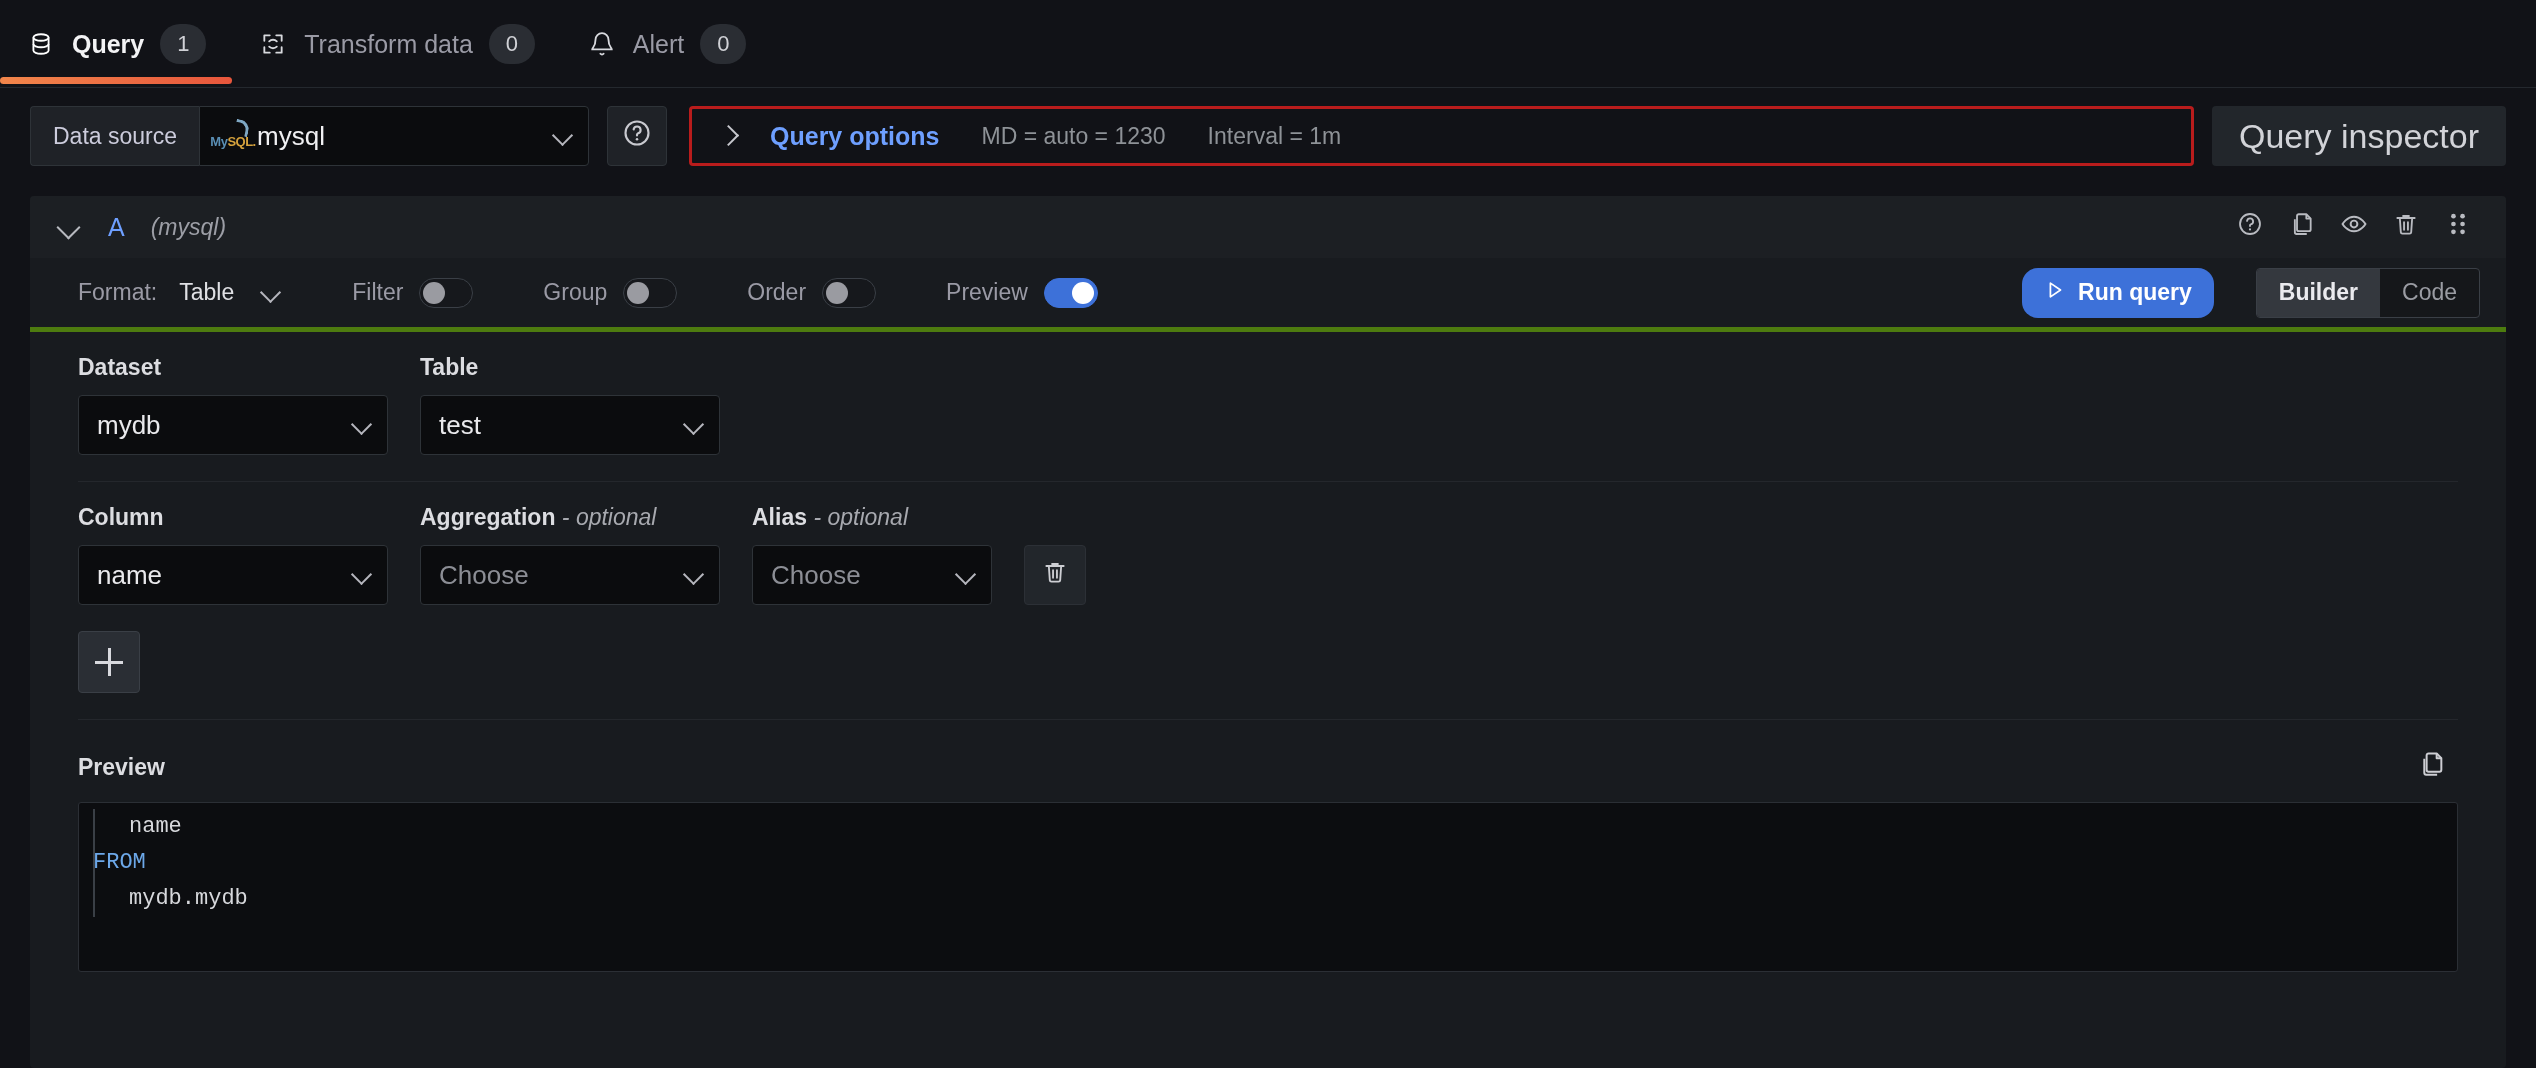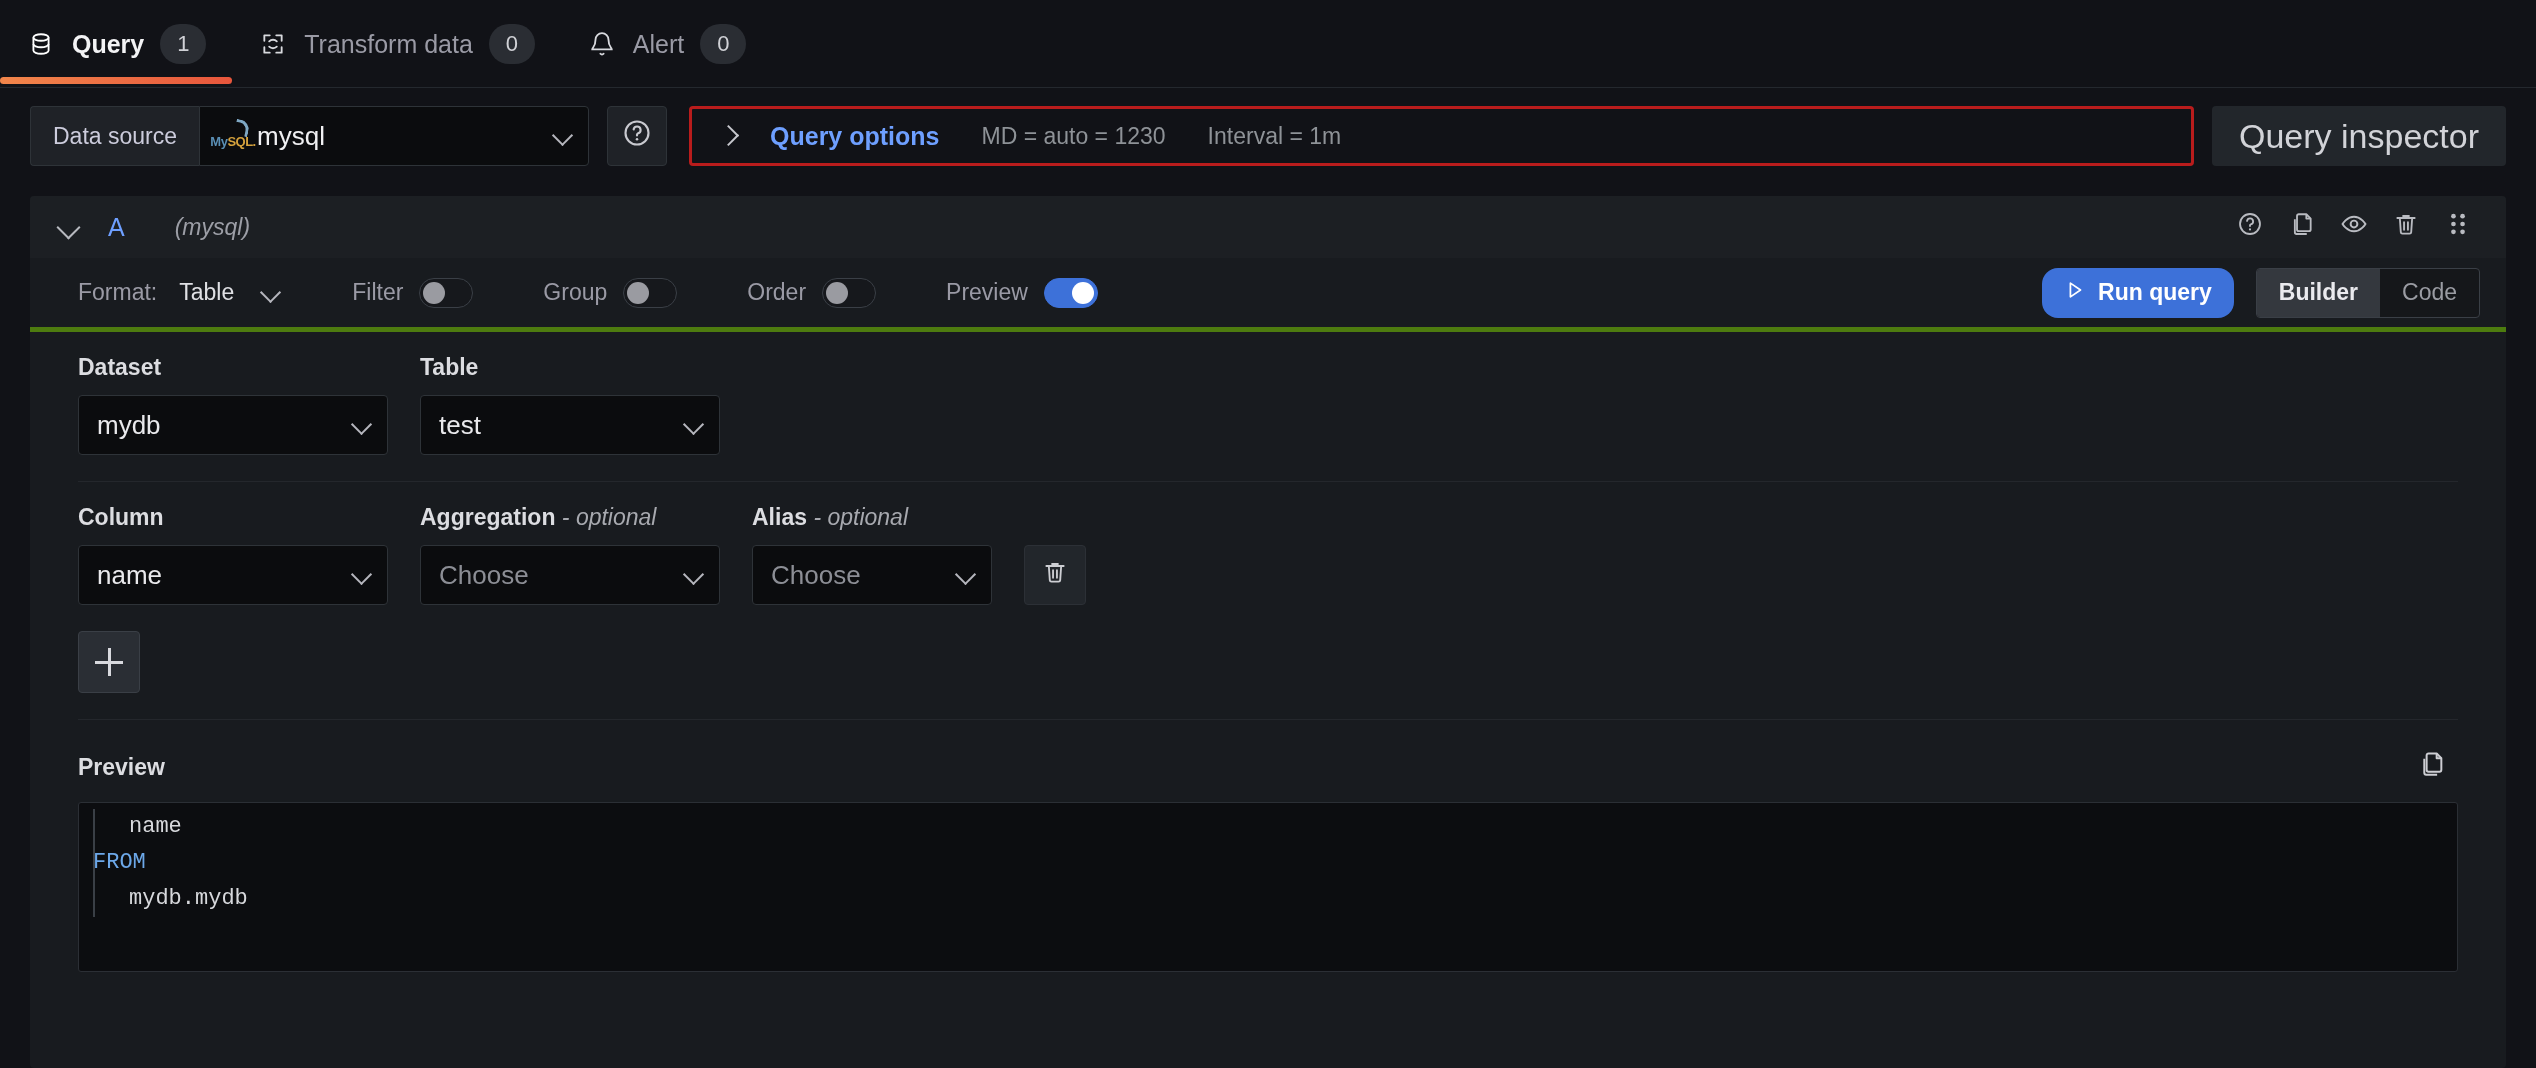--- a/index.html
+++ b/index.html
@@ -140,21 +140,21 @@
   }
   .qhead .caret-btn{
     width:32px;height:32px;position:relative;cursor:pointer;flex:0 0 32px;margin-right:22px;
   }
   .qhead .caret-btn::after{
     content:"";position:absolute;left:6px;top:8px;width:15px;height:15px;
     border-right:2.6px solid #b7b9bf;border-bottom:2.6px solid #b7b9bf;
     transform:rotate(45deg);
   }
   .qref{color:var(--blue);font-size:25px;font-weight:500;}
-  .qds{color:#9c9ea6;font-size:23px;font-style:italic;margin-left:50px;}
+  .qds{color:#9c9ea6;font-size:23px;font-style:italic;margin-left:26px;}
   .qhead-spacer{flex:1;}
   .hicon{
     width:52px;height:46px;display:flex;align-items:center;justify-content:center;
     cursor:pointer;color:#b9bbc1;
   }
 
   
   .qtoolbar{
     height:74px;flex:0 0 74px;
     display:flex;align-items:center;padding:0 26px 0 48px;
@@ -176,21 +176,21 @@
   }
   .switch.on{background:var(--blue-btn);border-color:var(--blue-btn);}
   .switch.on .knob{left:27px;background:#ffffff;}
   .tb-spacer{flex:1;}
   .runbtn{
     height:50px;padding:0 22px;border-radius:16px;background:var(--blue-btn);
     display:flex;align-items:center;gap:12px;color:#fff;font-size:23px;font-weight:600;
     cursor:pointer;
   }
   .seg{
-    margin-left:22px;height:50px;display:flex;align-items:center;
+    margin-left:42px;height:50px;display:flex;align-items:center;
     border:1px solid #3a3f46;border-radius:4px;overflow:hidden;background:#15171a;
   }
   .seg-item{
     height:48px;padding:0 22px;display:flex;align-items:center;
     font-size:23px;color:#9a9ca3;cursor:pointer;
   }
   .seg-item.active{background:#34383e;color:#eaeaee;font-weight:600;}
 
   
   .sec{

